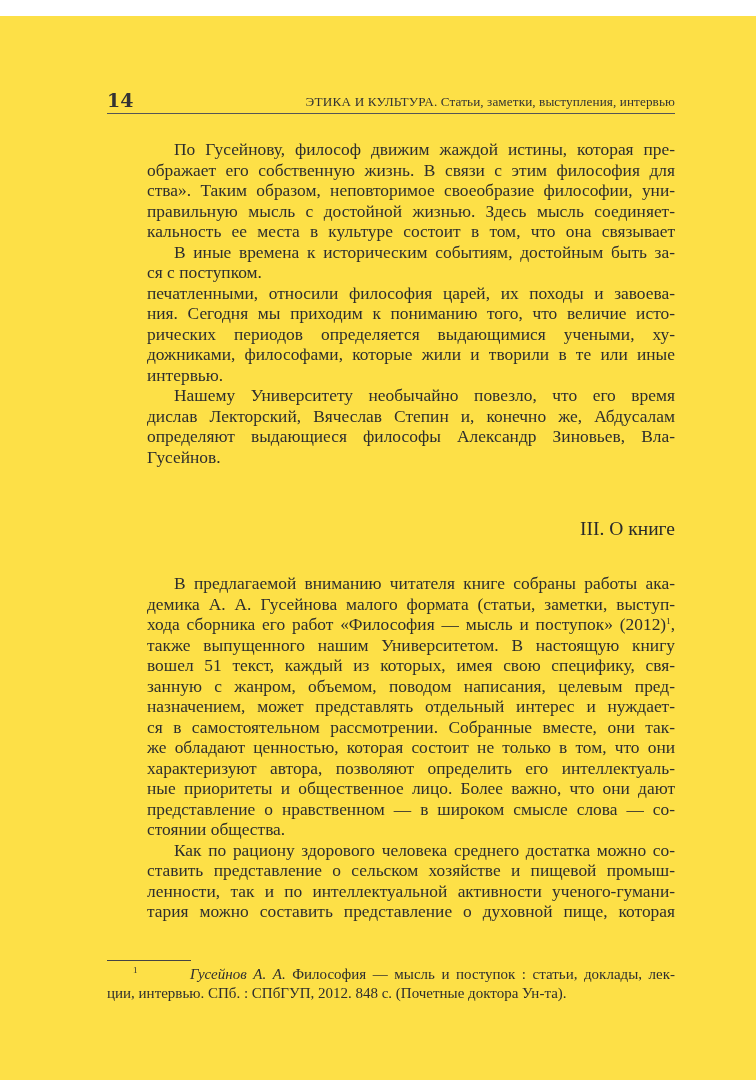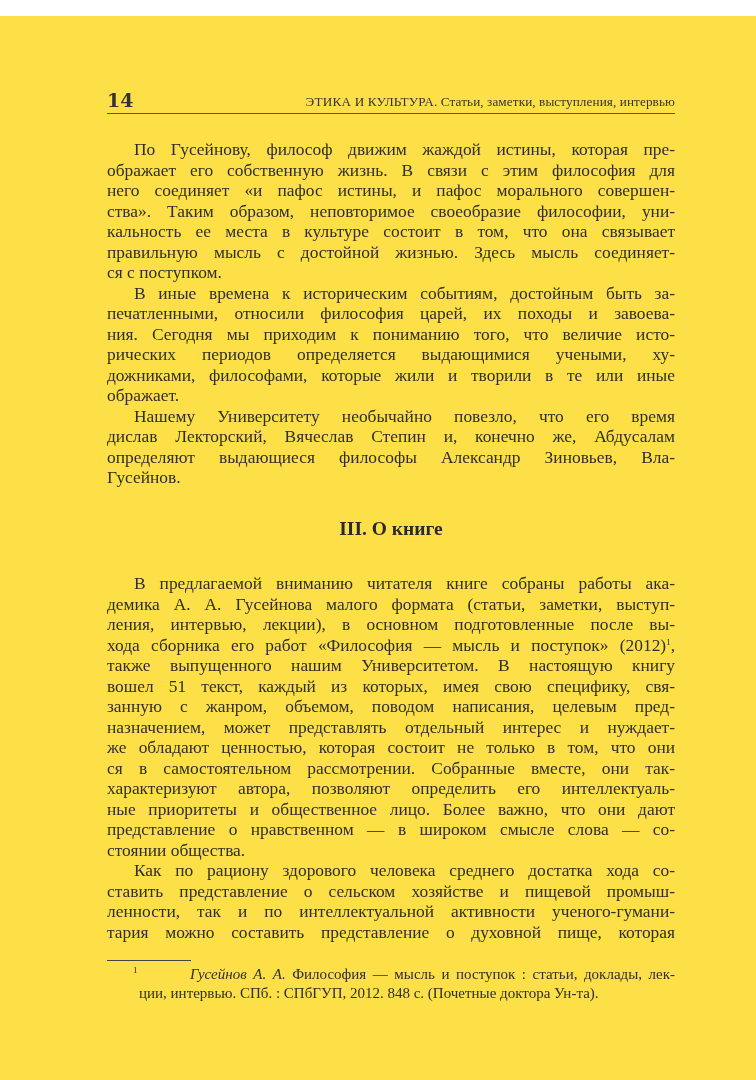--- a/index.html
+++ b/index.html
@@ -59,37 +59,38 @@
     font-size: 17.4px;
     line-height: 20.5px;
     color: #2e2e2e;
   }
   .body-block .line {
     display: block;
     white-space: nowrap;
     height: 20.5px;
     text-align: justify;
     text-align-last: justify;
+    margin-left: 40px;
   }
   .body-block .line.last {
     text-align-last: left;
   }
   .body-block .line.indent {
     padding-left: 27px;
   }
   .block-1 { top: 123px; }
   .block-2 { top: 557px; }
   .section-heading {
     position: absolute;
     left: 107px;
     width: 568px;
     top: 502px;
-    text-align: center;
+    text-align: right;
     font-family: "Liberation Serif", serif;
-    font-weight: bold;
+    font-weight: normal;
     font-size: 19.5px;
     color: #2a2a2a;
   }
   .footnote-rule {
     position: absolute;
     left: 107px;
     top: 944px;
     width: 84px;
     height: 0;
     border-top: 1px solid #444;
@@ -103,21 +104,21 @@
     font-size: 15px;
     line-height: 19px;
     color: #2e2e2e;
   }
   .footnote .line {
     display: block;
     white-space: nowrap;
     text-align: justify;
     text-align-last: justify;
   }
-  .footnote .line.last { text-align-last: left; margin-left: 32px; }
+  .footnote .line.last { text-align-last: left; }
   .footnote .line.indent { padding-left: 26px; }
   sup.fnmark {
     font-size: 9px;
     vertical-align: 6px;
     line-height: 0;
   }
   .italic { font-style: italic; margin-left: 46px; }
 </style>
 </head>
 <body>
@@ -126,59 +127,57 @@
 
   <div class="running-head">
     <span class="page-number">14</span>
     <span class="running-title"><span class="caps">ЭТИКА И КУЛЬТУРА.</span><span> Статьи, заметки, выступления, интервью</span></span>
   </div>
 
   <div class="body-block block-1">
 
     <span class="line indent">По Гусейнову, философ движим жаждой истины, которая пре-</span>
     <span class="line">ображает его собственную жизнь. В связи с этим философия для</span>
-    <span class="line">него соединяет «и пафос истины, и пафос морального совершен-</span>
     <span class="line">ства». Таким образом, неповторимое своеобразие философии, уни-</span>
+    <span class="line">правильную мысль с достойной жизнью. Здесь мысль соединяет-</span>
     <span class="line">кальность ее места в культуре состоит в том, что она связывает</span>
-    <span class="line">правильную мысль с достойной жизнью. Здесь мысль соединяет-</span>
+    <span class="line indent">В иные времена к историческим событиям, достойным быть за-</span>
+
     <span class="line last">ся с поступком.</span>
-
-    <span class="line indent">В иные времена к историческим событиям, достойным быть за-</span>
     <span class="line">печатленными, относили философия царей, их походы и завоева-</span>
     <span class="line">ния. Сегодня мы приходим к пониманию того, что величие исто-</span>
     <span class="line">рических периодов определяется выдающимися учеными, ху-</span>
     <span class="line">дожниками, философами, которые жили и творили в те или иные</span>
-    <span class="line last">ображает.</span>
+    <span class="line last">интервью.</span>
 
     <span class="line indent">Нашему Университету необычайно повезло, что его время</span>
     <span class="line">дислав Лекторский, Вячеслав Степин и, конечно же, Абдусалам</span>
     <span class="line">определяют выдающиеся философы Александр Зиновьев, Вла-</span>
     <span class="line last">Гусейнов.</span>
   </div>
 
   <div class="section-heading">III. О книге</div>
 
   <div class="body-block block-2">
 
     <span class="line indent">В предлагаемой вниманию читателя книге собраны работы ака-</span>
     <span class="line">демика А. А. Гусейнова малого формата (статьи, заметки, выступ-</span>
-    <span class="line">ления, интервью, лекции), в основном подготовленные после вы-</span>
     <span class="line"><span>хода сборника его работ «Философия — мысль и поступок» (2012)</span><sup class="fnmark">1</sup><span>,</span></span>
     <span class="line">также выпущенного нашим Университетом. В настоящую книгу</span>
     <span class="line">вошел 51 текст, каждый из которых, имея свою специфику, свя-</span>
     <span class="line">занную с жанром, объемом, поводом написания, целевым пред-</span>
     <span class="line">назначением, может представлять отдельный интерес и нуждает-</span>
+    <span class="line">ся в самостоятельном рассмотрении. Собранные вместе, они так-</span>
     <span class="line">же обладают ценностью, которая состоит не только в том, что они</span>
-    <span class="line">ся в самостоятельном рассмотрении. Собранные вместе, они так-</span>
     <span class="line">характеризуют автора, позволяют определить его интеллектуаль-</span>
     <span class="line">ные приоритеты и общественное лицо. Более важно, что они дают</span>
     <span class="line">представление о нравственном — в широком смысле слова — со-</span>
     <span class="line last">стоянии общества.</span>
 
-    <span class="line indent">Как по рациону здорового человека среднего достатка хода со-</span>
+    <span class="line indent">Как по рациону здорового человека среднего достатка можно со-</span>
     <span class="line">ставить представление о сельском хозяйстве и пищевой промыш-</span>
     <span class="line">ленности, так и по интеллектуальной активности ученого-гумани-</span>
     <span class="line">тария можно составить представление о духовной пище, которая</span>
   </div>
 
   <div class="footnote-rule"></div>
 
   <div class="footnote">
     <span class="line indent"><sup class="fnmark">1</sup> <span class="italic">Гусейнов А. А.</span><span> Философия — мысль и поступок : статьи, доклады, лек-</span></span>
     <span class="line last">ции, интервью. СПб. : СПбГУП, 2012. 848 с. (Почетные доктора Ун-та).</span>

